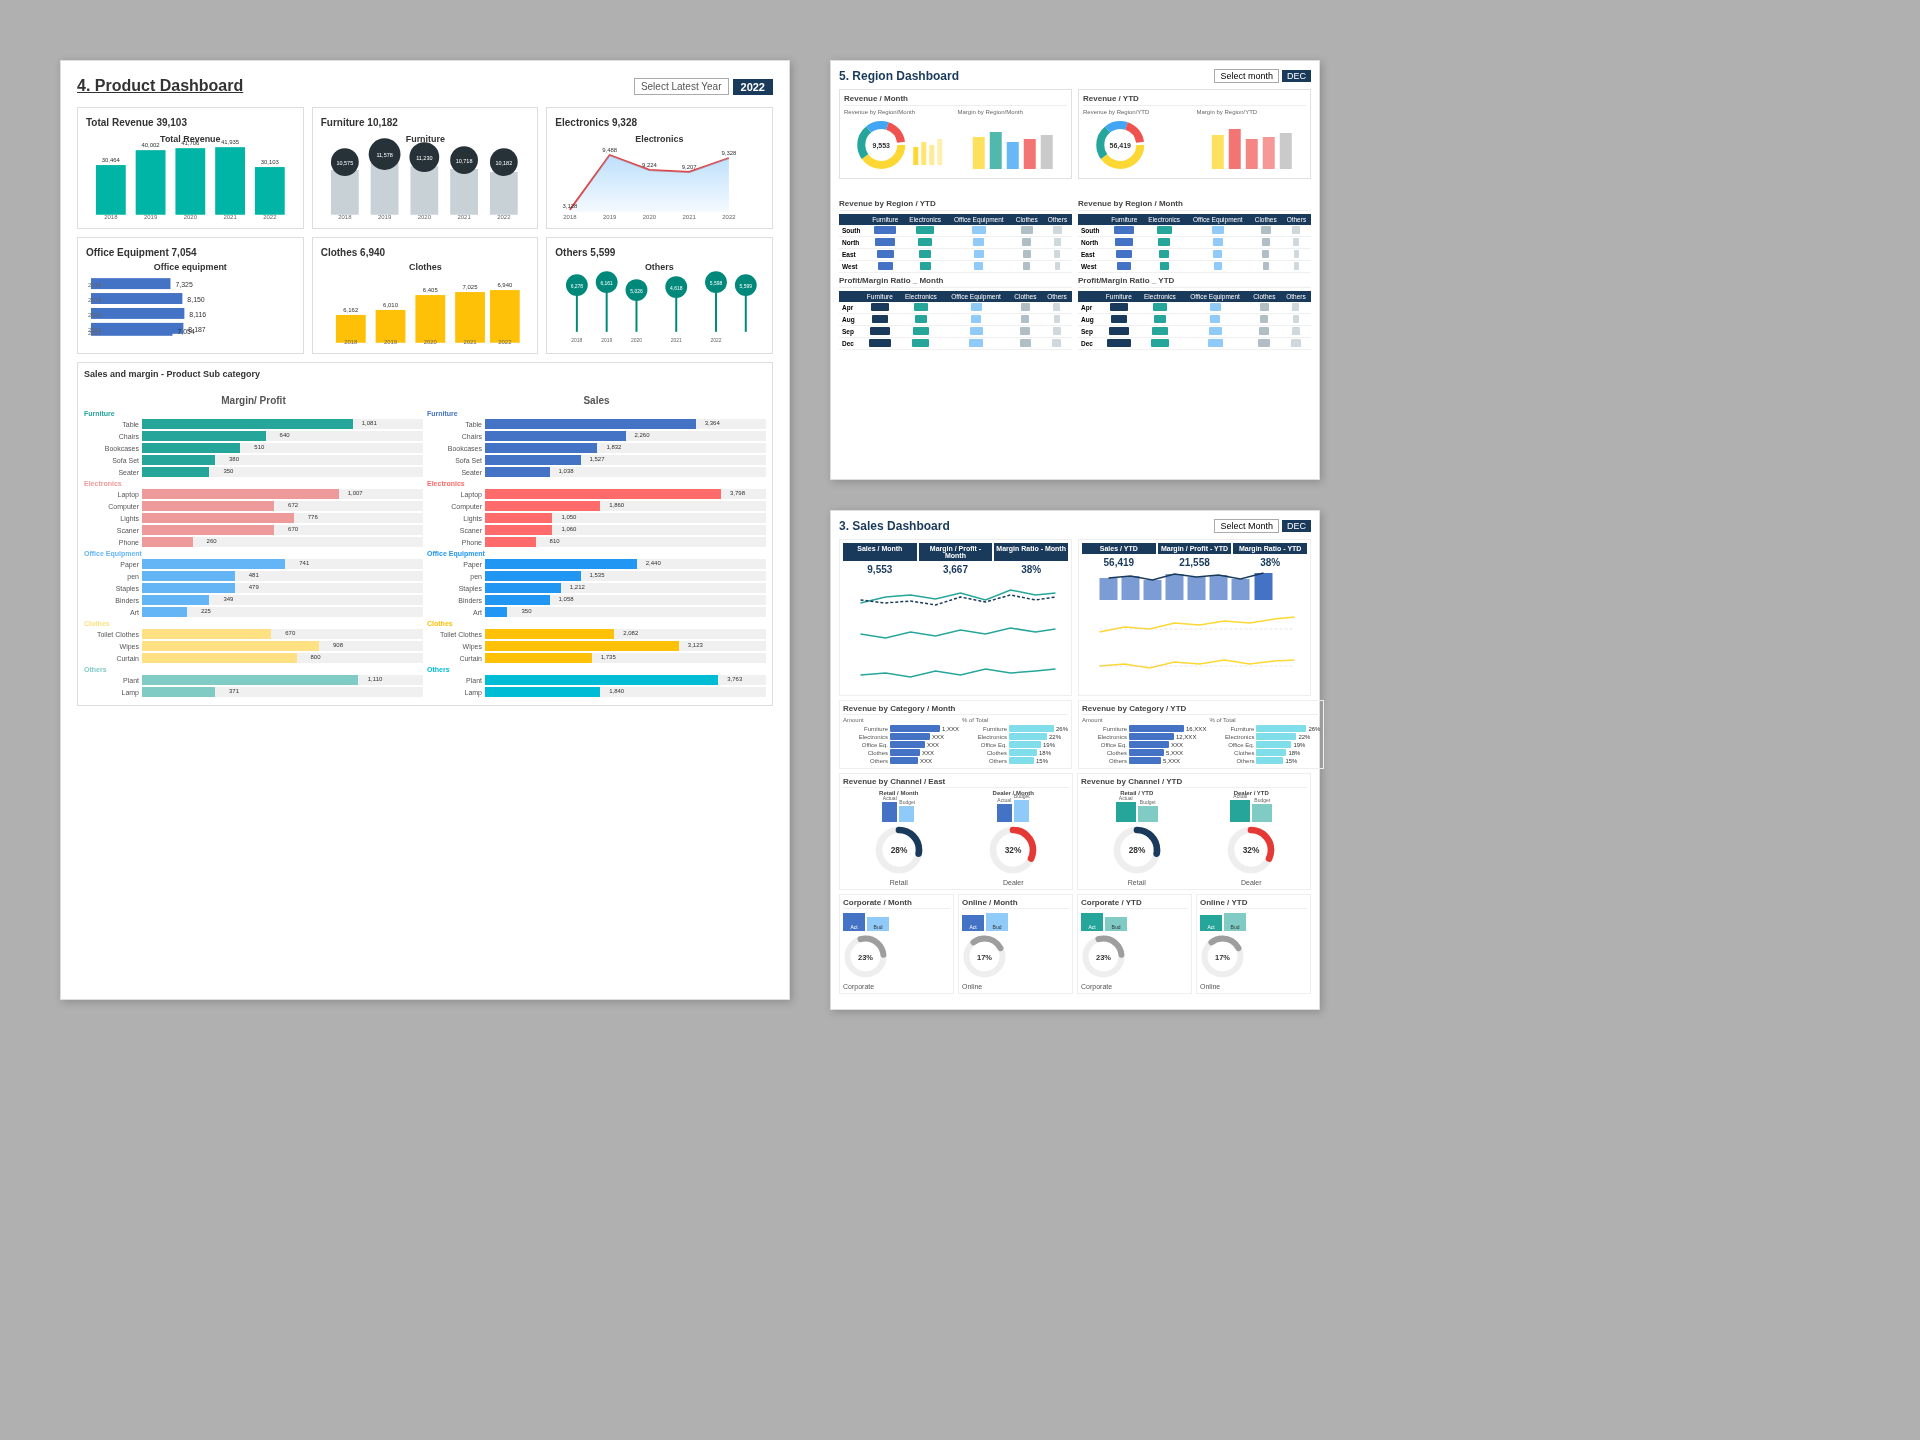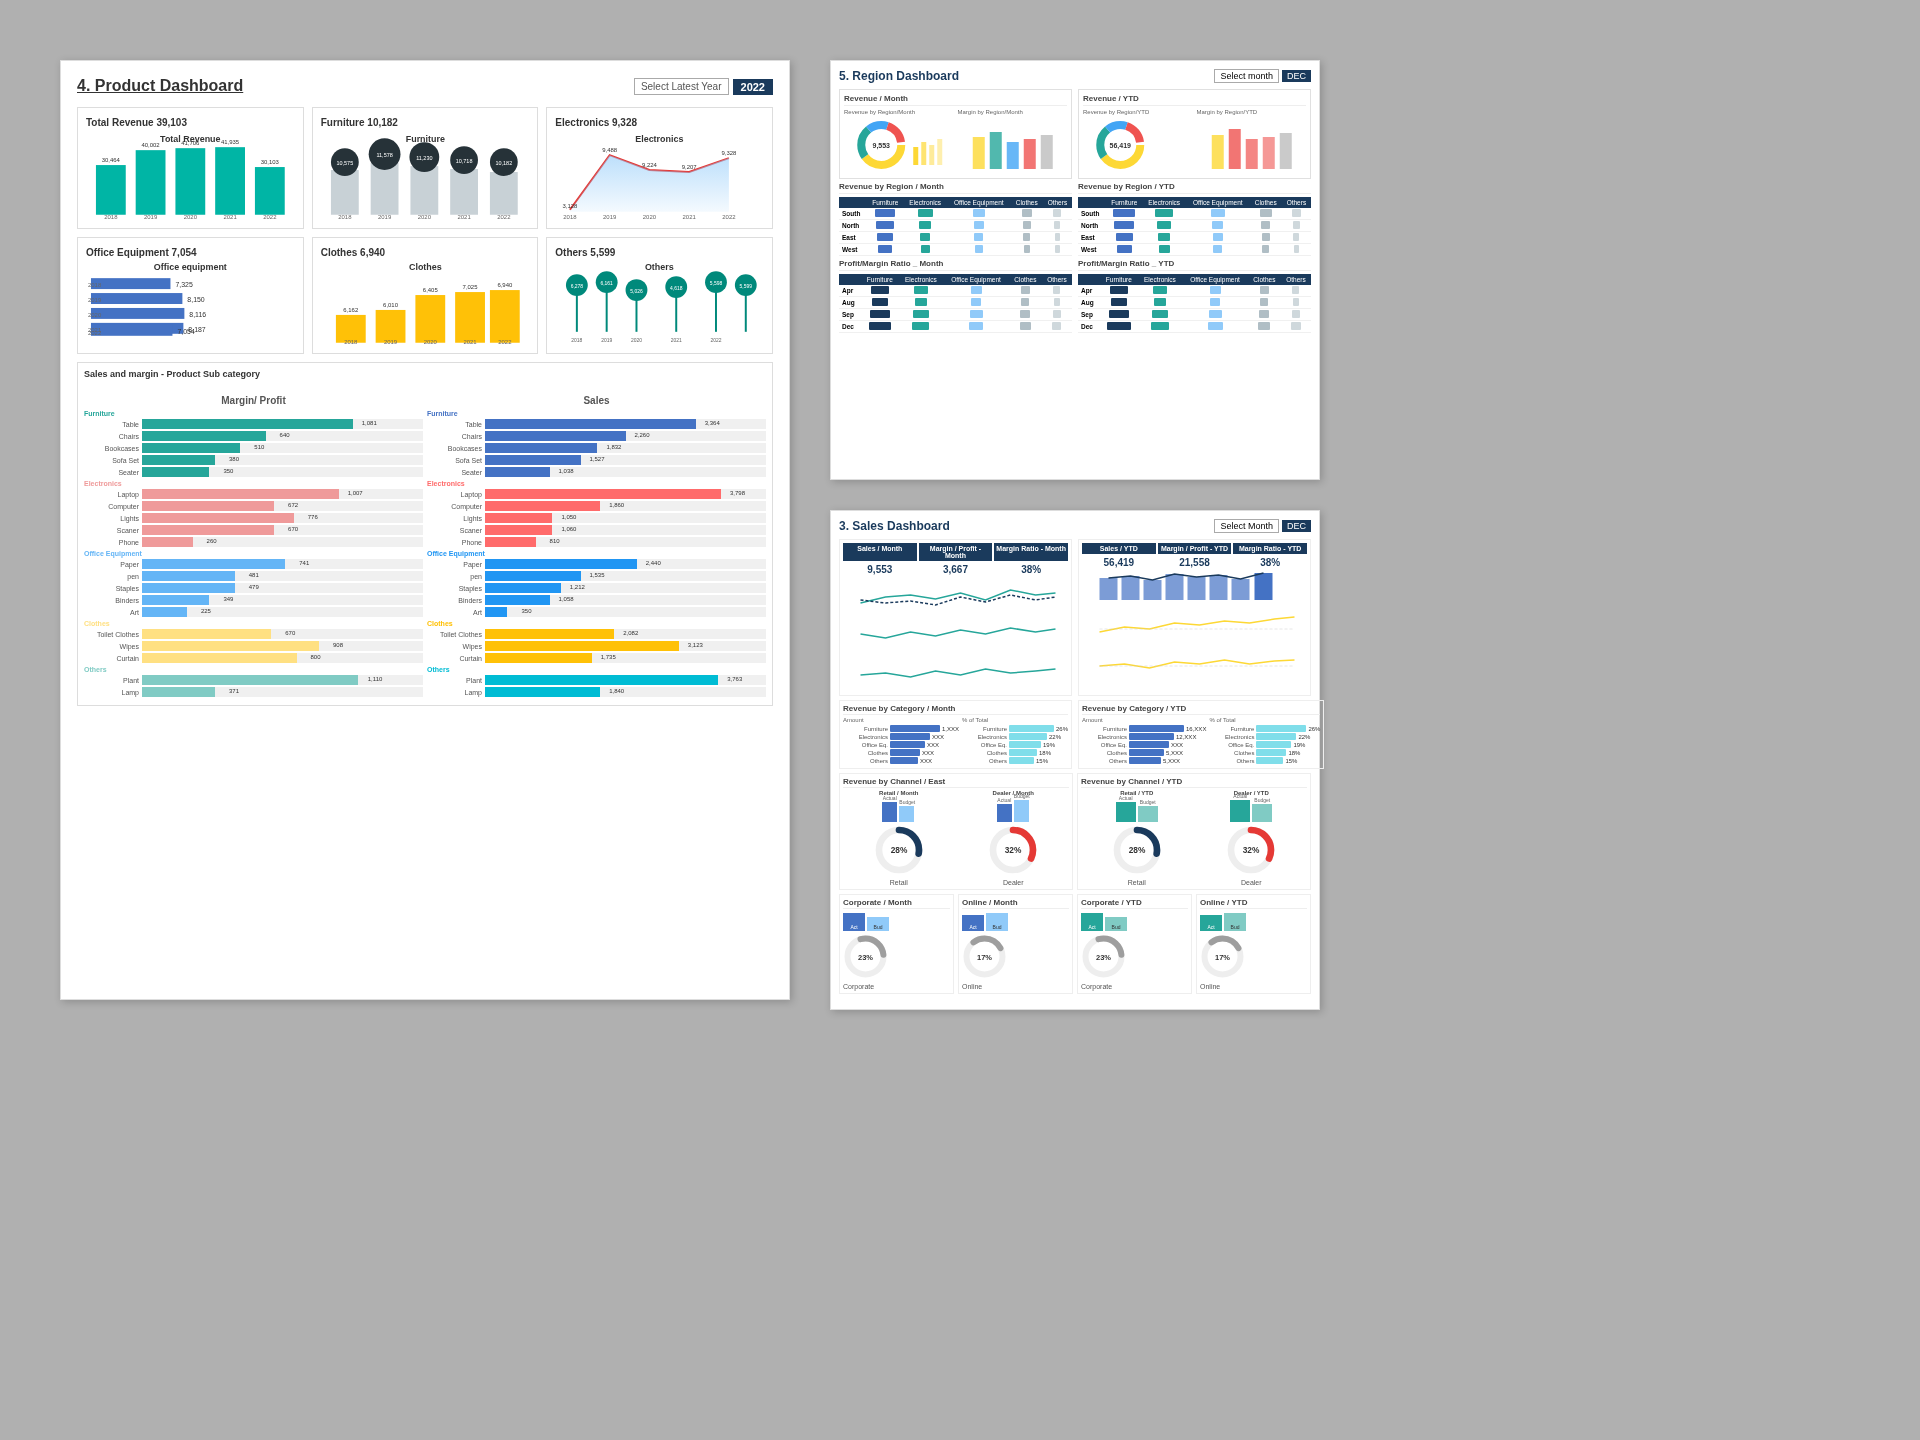--- a/index.html
+++ b/index.html
@@ -183,21 +183,21 @@
       background: #1a3a5c;
       color: white;
       padding: 1px 5px;
       font-size: 9px;
     }
 
     .rd-grid-2 {
       display: grid;
       grid-template-columns: 1fr 1fr;
       gap: 6px;
-      margin-bottom: 3px;
+      margin-bottom: 20px;
     }
     .rd-section-title {
       font-size: 8px;
       font-weight: bold;
       color: #444;
       border-bottom: 1px solid #eee;
       padding-bottom: 2px;
       margin-bottom: 3px;
     }
     .rd-table {
@@ -934,20 +934,67 @@
             <rect x="56" y="20" width="12" height="32" fill="#EF5350" opacity="0.6"></rect>
             <rect x="73" y="16" width="12" height="36" fill="#BDBDBD" opacity="0.8"></rect>
           </svg>
         </div>
       </div>
     </div>
   </div>
 
   <div class="rd-grid-2" style="margin-bottom:3px">
     <div>
+      <div class="rd-section-title">Revenue by Region / YTD</div>
+      <table class="rd-table">
+        <tbody>
+            <tr>
+              <th></th>
+              <th>Furniture</th>
+              <th>Electronics</th>
+              <th>Office Equipment</th>
+              <th>Clothes</th>
+              <th>Others</th>
+            </tr>
+        <tr>
+              <td>South</td>
+              <td><span class="cell-bar" style="background:#4472C4;width:22px"></span></td>
+              <td><span class="cell-bar" style="background:#26A69A;width:18px"></span></td>
+              <td><span class="cell-bar" style="background:#90CAF9;width:14px"></span></td>
+              <td><span class="cell-bar" style="background:#B0BEC5;width:12px"></span></td>
+              <td><span class="cell-bar" style="background:#CFD8DC;width:9px"></span></td>
+            </tr>
+        <tr>
+              <td>North</td>
+              <td><span class="cell-bar" style="background:#4472C4;width:20px"></span></td>
+              <td><span class="cell-bar" style="background:#26A69A;width:14px"></span></td>
+              <td><span class="cell-bar" style="background:#90CAF9;width:11px"></span></td>
+              <td><span class="cell-bar" style="background:#B0BEC5;width:9px"></span></td>
+              <td><span class="cell-bar" style="background:#CFD8DC;width:7px"></span></td>
+            </tr>
+        <tr>
+              <td>East</td>
+              <td><span class="cell-bar" style="background:#4472C4;width:17px"></span></td>
+              <td><span class="cell-bar" style="background:#26A69A;width:12px"></span></td>
+              <td><span class="cell-bar" style="background:#90CAF9;width:10px"></span></td>
+              <td><span class="cell-bar" style="background:#B0BEC5;width:8px"></span></td>
+              <td><span class="cell-bar" style="background:#CFD8DC;width:6px"></span></td>
+            </tr>
+        <tr>
+              <td>West</td>
+              <td><span class="cell-bar" style="background:#4472C4;width:15px"></span></td>
+              <td><span class="cell-bar" style="background:#26A69A;width:11px"></span></td>
+              <td><span class="cell-bar" style="background:#90CAF9;width:9px"></span></td>
+              <td><span class="cell-bar" style="background:#B0BEC5;width:7px"></span></td>
+              <td><span class="cell-bar" style="background:#CFD8DC;width:5px"></span></td>
+            </tr>
+      </tbody>
+        </table>
+    </div>
+    <div>
       <div class="rd-section-title">Revenue by Region / Month</div>
       <table class="rd-table">
         <tbody>
             <tr>
               <th></th>
               <th>Furniture</th>
               <th>Electronics</th>
               <th>Office Equipment</th>
               <th>Clothes</th>
               <th>Others</th>
@@ -975,67 +1022,20 @@
               <td><span class="cell-bar" style="background:#90CAF9;width:9px"></span></td>
               <td><span class="cell-bar" style="background:#B0BEC5;width:7px"></span></td>
               <td><span class="cell-bar" style="background:#CFD8DC;width:5px"></span></td>
             </tr>
         <tr>
               <td>West</td>
               <td><span class="cell-bar" style="background:#4472C4;width:14px"></span></td>
               <td><span class="cell-bar" style="background:#26A69A;width:9px"></span></td>
               <td><span class="cell-bar" style="background:#90CAF9;width:8px"></span></td>
               <td><span class="cell-bar" style="background:#B0BEC5;width:6px"></span></td>
-              <td><span class="cell-bar" style="background:#CFD8DC;width:5px"></span></td>
-            </tr>
-      </tbody>
-        </table>
-    </div>
-    <div>
-      <div class="rd-section-title">Revenue by Region / YTD</div>
-      <table class="rd-table">
-        <tbody>
-            <tr>
-              <th></th>
-              <th>Furniture</th>
-              <th>Electronics</th>
-              <th>Office Equipment</th>
-              <th>Clothes</th>
-              <th>Others</th>
-            </tr>
-        <tr>
-              <td>South</td>
-              <td><span class="cell-bar" style="background:#4472C4;width:22px"></span></td>
-              <td><span class="cell-bar" style="background:#26A69A;width:18px"></span></td>
-              <td><span class="cell-bar" style="background:#90CAF9;width:14px"></span></td>
-              <td><span class="cell-bar" style="background:#B0BEC5;width:12px"></span></td>
-              <td><span class="cell-bar" style="background:#CFD8DC;width:9px"></span></td>
-            </tr>
-        <tr>
-              <td>North</td>
-              <td><span class="cell-bar" style="background:#4472C4;width:20px"></span></td>
-              <td><span class="cell-bar" style="background:#26A69A;width:14px"></span></td>
-              <td><span class="cell-bar" style="background:#90CAF9;width:11px"></span></td>
-              <td><span class="cell-bar" style="background:#B0BEC5;width:9px"></span></td>
-              <td><span class="cell-bar" style="background:#CFD8DC;width:7px"></span></td>
-            </tr>
-        <tr>
-              <td>East</td>
-              <td><span class="cell-bar" style="background:#4472C4;width:17px"></span></td>
-              <td><span class="cell-bar" style="background:#26A69A;width:12px"></span></td>
-              <td><span class="cell-bar" style="background:#90CAF9;width:10px"></span></td>
-              <td><span class="cell-bar" style="background:#B0BEC5;width:8px"></span></td>
-              <td><span class="cell-bar" style="background:#CFD8DC;width:6px"></span></td>
-            </tr>
-        <tr>
-              <td>West</td>
-              <td><span class="cell-bar" style="background:#4472C4;width:15px"></span></td>
-              <td><span class="cell-bar" style="background:#26A69A;width:11px"></span></td>
-              <td><span class="cell-bar" style="background:#90CAF9;width:9px"></span></td>
-              <td><span class="cell-bar" style="background:#B0BEC5;width:7px"></span></td>
               <td><span class="cell-bar" style="background:#CFD8DC;width:5px"></span></td>
             </tr>
       </tbody>
         </table>
     </div>
   </div>
 
   <div class="rd-grid-2">
     <div>
       <div class="rd-section-title">Profit/Margin Ratio _ Month</div>

